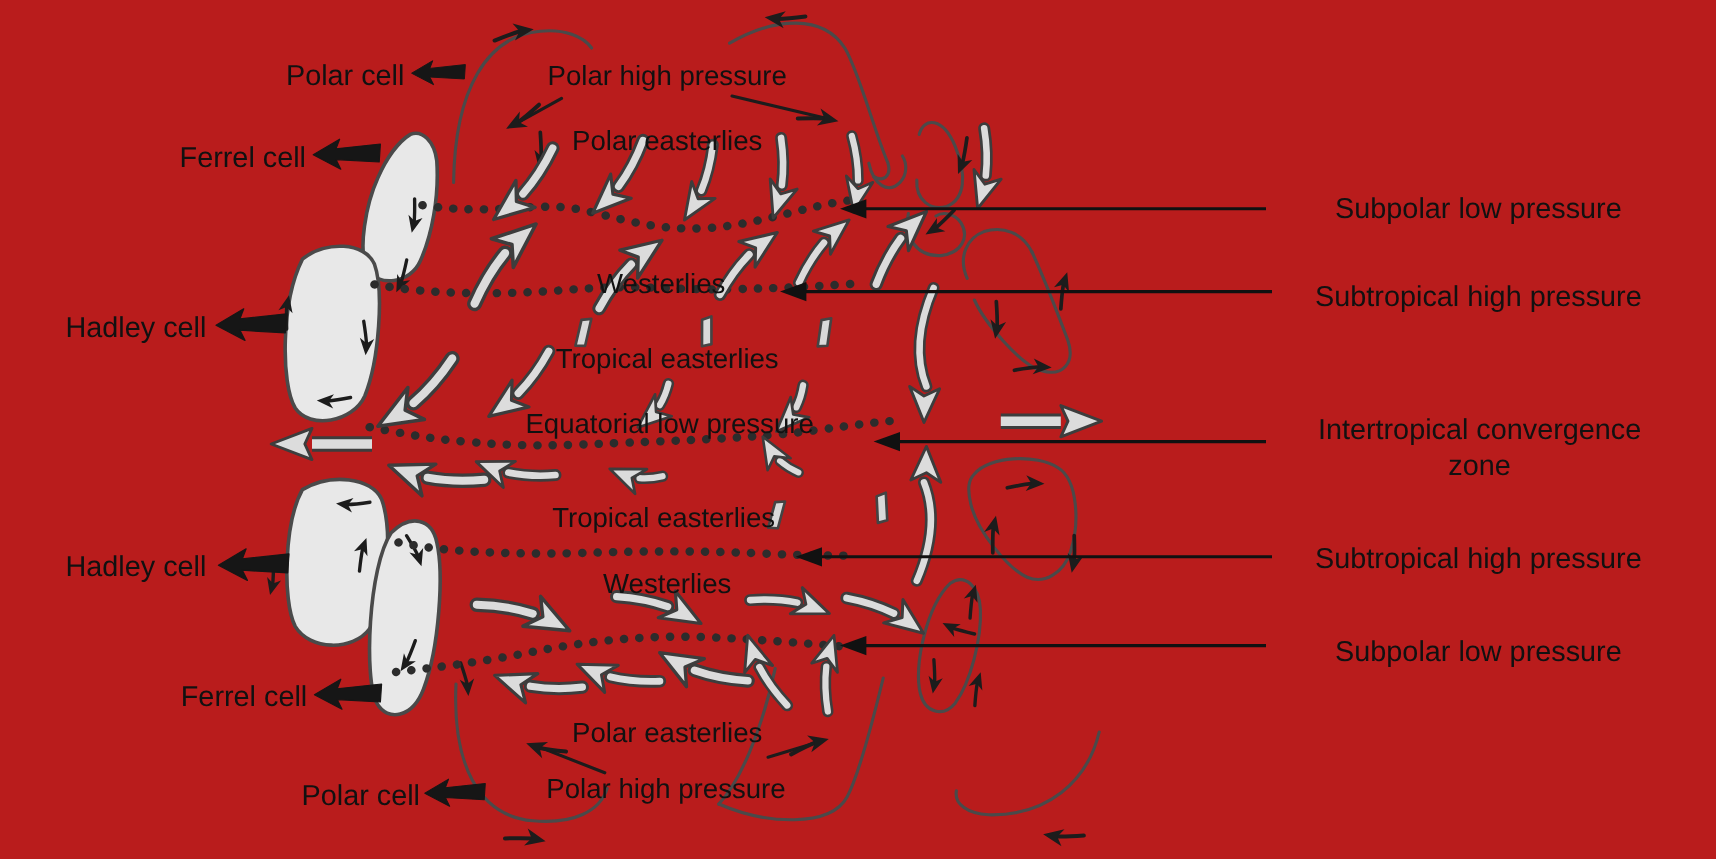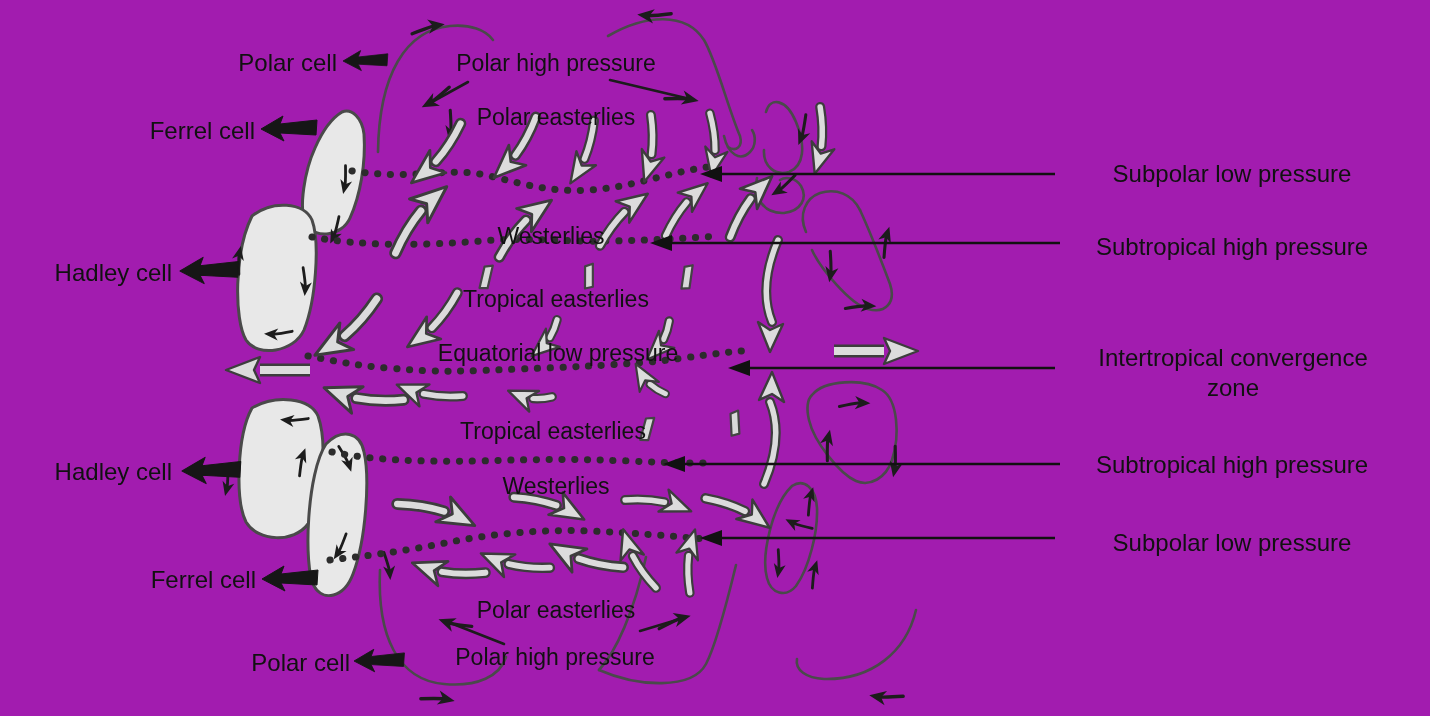--- a/index.html
+++ b/index.html
@@ -1,16 +1,16 @@
 <!DOCTYPE html>
 <html><head>
 <meta charset="utf-8">
 <style>
   html,body{margin:0;padding:0;background:#ffffff;overflow:hidden;}
-  .stage{position:relative;width:1430px;height:716px;background:#a21caf;
+  .stage{position:relative;width:1430px;height:716px;background:#b91c1c;
          font-family:"Liberation Sans", sans-serif;}
   svg{position:absolute;left:0;top:0;}
   
   .ln{fill:none;stroke:#4a4a4a;stroke-width:2.6;stroke-linecap:round;stroke-linejoin:round;}
   .belt{fill:none;stroke:#2c2c2c;stroke-width:7;stroke-linecap:round;stroke-dasharray:0.2 12.6;}
   .blob{fill:#e8e8e8;stroke:#4a4a4a;stroke-width:3;}
   
   .spo{fill:none;stroke:#3d3d3d;stroke-width:10;stroke-linecap:round;}
   .spi{fill:none;stroke:#dcdcdc;stroke-width:5.5;stroke-linecap:round;}
   .whd{fill:#dcdcdc;stroke:#3d3d3d;stroke-width:2.4;stroke-linejoin:round;}

